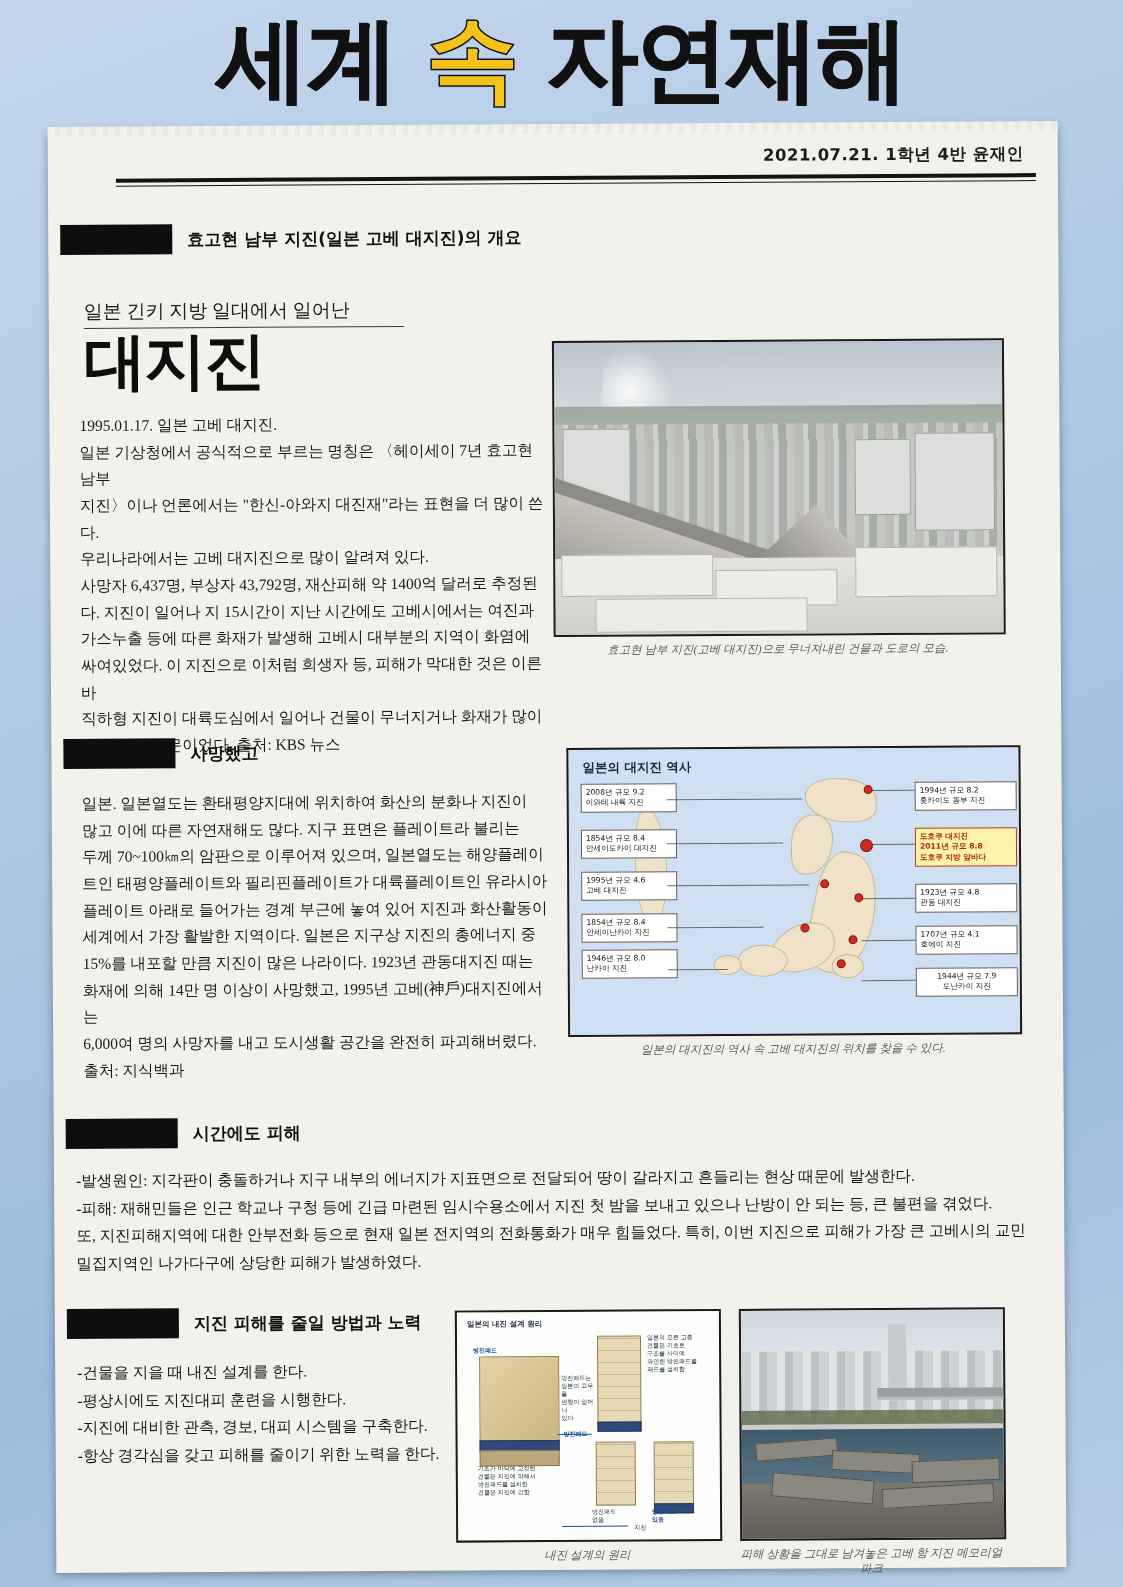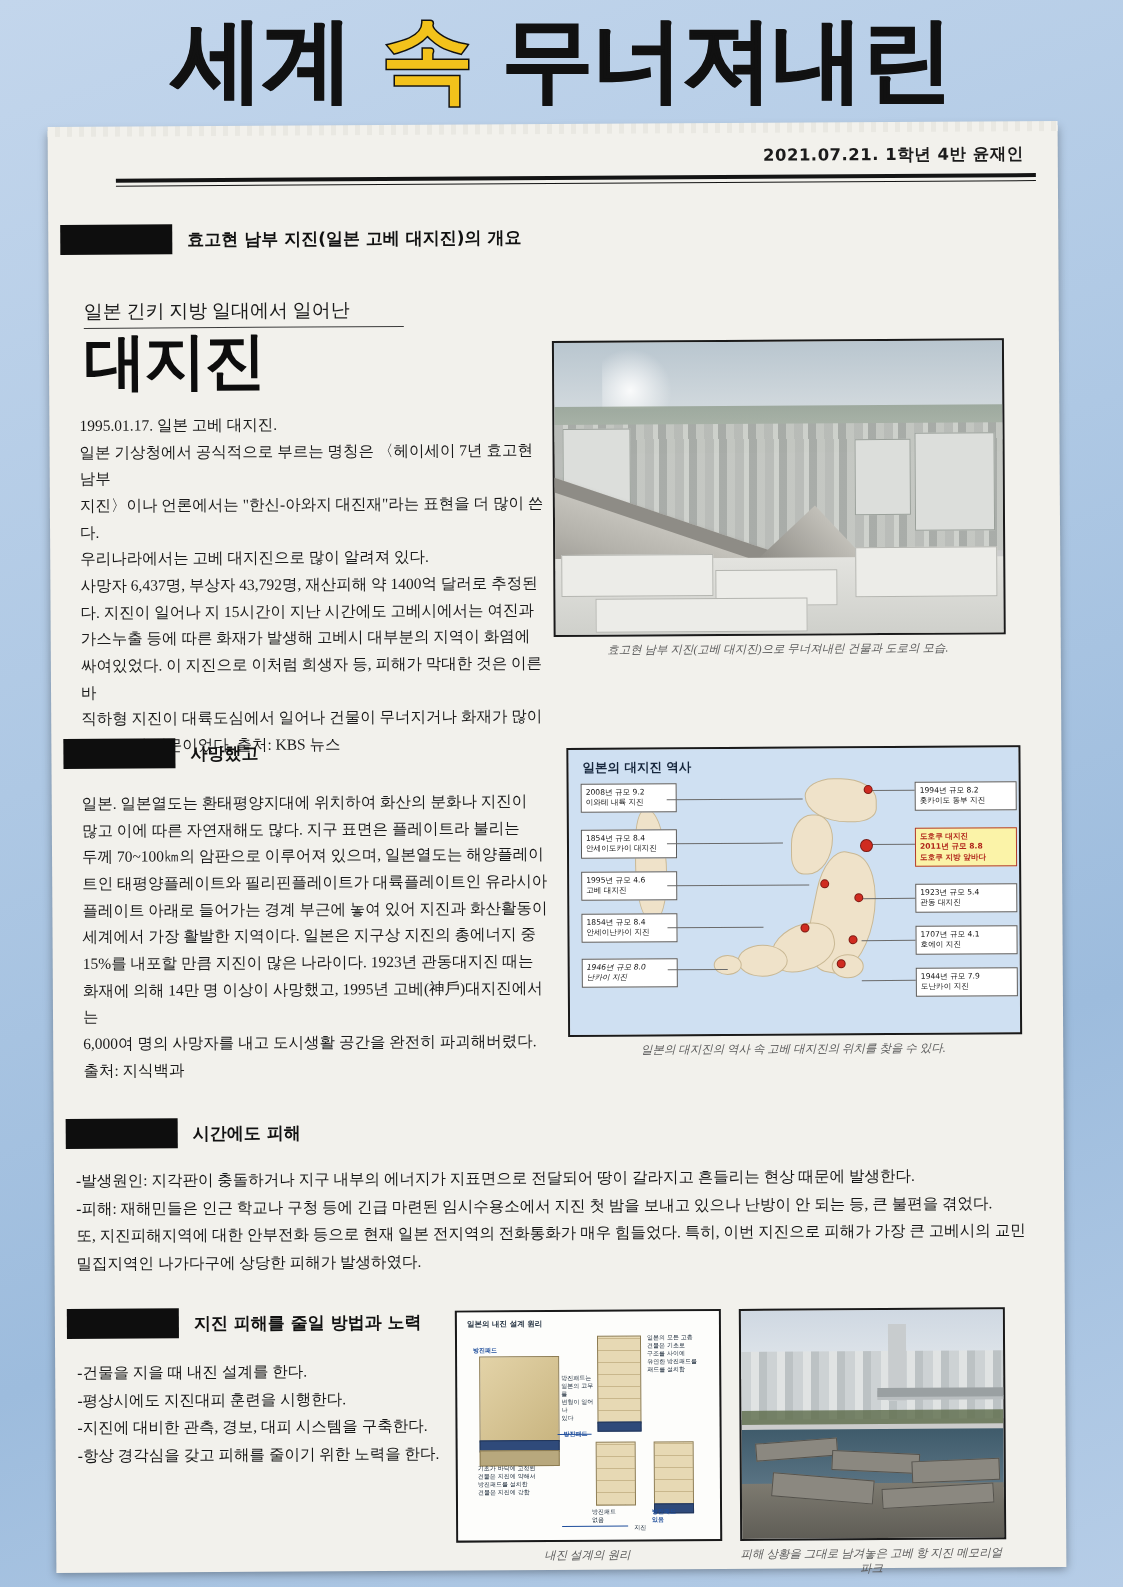--- a/index.html
+++ b/index.html
@@ -302,21 +302,21 @@
     white-space: pre-line;
   }
 </style>
 </head>
 <body>
 
 <div class="bg"></div>
 
 <div class="title-wrap">
   <div class="title">
-    <span>세계 </span><span class="hl">속</span><span> 무너져내린</span>
+    <span>세계 </span><span class="hl">속</span><span> 자연재해</span>
   </div>
 </div>
 
 <div class="paper">
 <div class="paper-inner">
 
   <div class="dateline">2021.07.21. 1학년 4반 윤재인</div>
   <div class="rule"></div>
   <div class="rule2"></div>
 
@@ -393,33 +393,33 @@
       <div class="m-land" style="left:66px; top:60px; width:30px; height:110px; border-radius:30% 60% 40% 50%;"></div>
 
       <div class="m-box" style="left:12px; top:34px; width:86px;">2008년 규모 9.2
 이와테 내륙 지진</div>
       <div class="m-box" style="left:12px; top:80px; width:86px;">1854년 규모 8.4
 안세이도카이 대지진</div>
       <div class="m-box" style="left:12px; top:122px; width:86px;">1995년 규모 4.6
 고베 대지진</div>
       <div class="m-box" style="left:12px; top:164px; width:86px;">1854년 규모 8.4
 안세이난카이 지진</div>
-      <div class="m-box" style="left:12px; top:209px; width:86px;font-style:italic;">1946년 규모 8.0
+      <div class="m-box" style="left:12px; top:200px; width:86px;">1946년 규모 8.0
 난카이 지진</div>
 
       <div class="m-box" style="left:346px; top:34px; width:92px;">1994년 규모 8.2
 홋카이도 동부 지진</div>
       <div class="m-box hl" style="left:346px; top:80px; width:92px;">도호쿠 대지진
 2011년 규모 8.8
 도호쿠 지방 앞바다</div>
-      <div class="m-box" style="left:346px; top:136px; width:92px;">1923년 규모 5.4
+      <div class="m-box" style="left:346px; top:136px; width:92px;">1923년 규모 4.8
 관동 대지진</div>
       <div class="m-box" style="left:346px; top:178px; width:92px;">1707년 규모 4.1
 호에이 지진</div>
-      <div class="m-box" style="left:346px; top:220px; width:92px;">1944년 규모 7.9
+      <div class="m-box" style="left:346px; top:220px; width:92px;text-align:center;">1944년 규모 7.9
 도난카이 지진</div>
 
       <div class="m-line" style="left:98px; top:50px; width:136px;"></div>
       <div class="m-line" style="left:98px; top:94px; width:116px;"></div>
       <div class="m-line" style="left:98px; top:136px; width:142px;"></div>
       <div class="m-line" style="left:98px; top:178px; width:96px;"></div>
       <div class="m-line" style="left:98px; top:220px; width:60px;"></div>
       <div class="m-line" style="left:300px; top:42px; width:46px;"></div>
       <div class="m-line" style="left:300px; top:96px; width:46px;"></div>
       <div class="m-line" style="left:292px; top:150px; width:54px;"></div>

